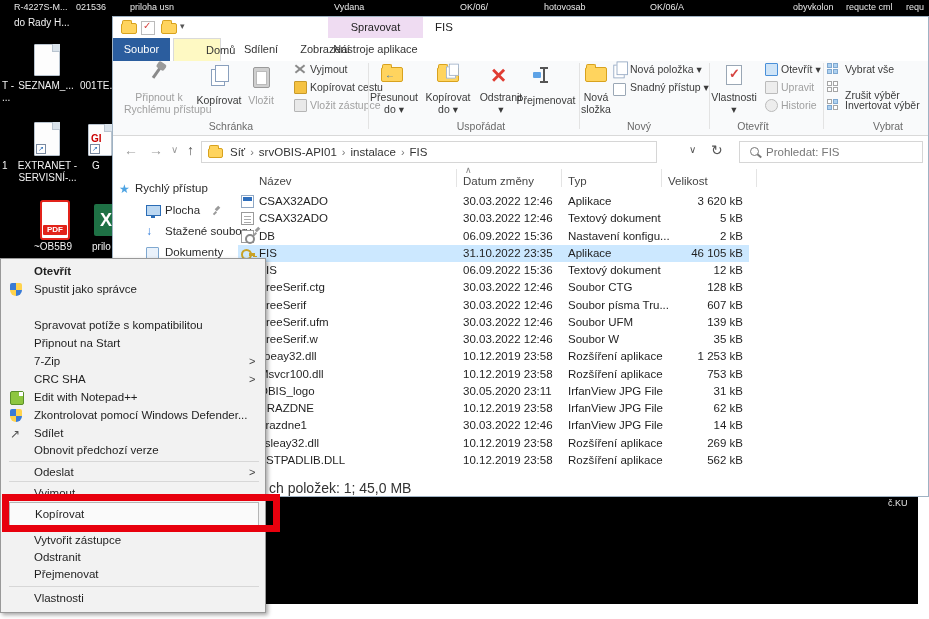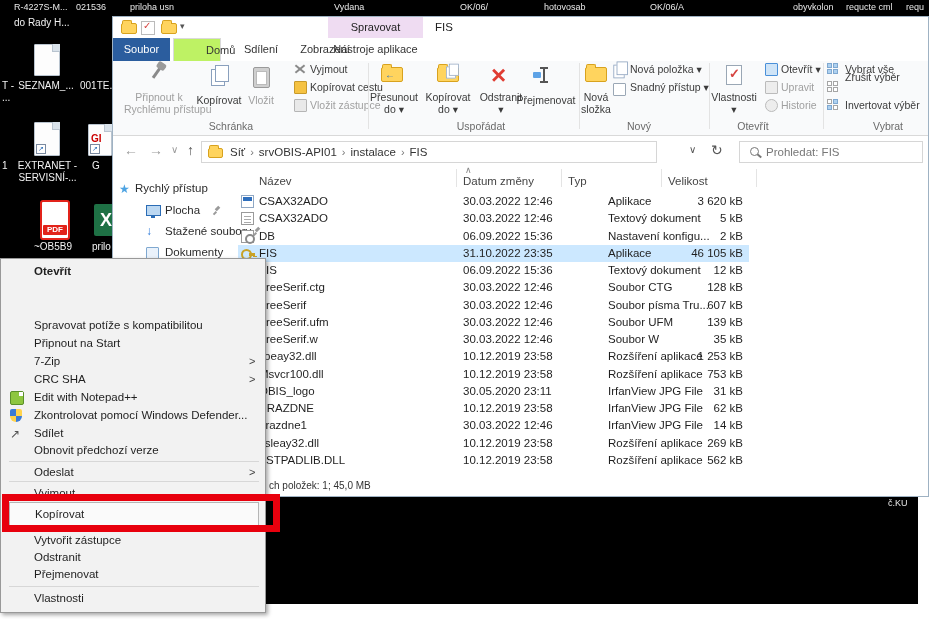--- a/index.html
+++ b/index.html
@@ -19,21 +19,21 @@
     color:#e2231a;font-weight:bold;font-size:9px;text-align:center;}
   .pdfico .band{position:absolute;left:1px;right:1px;bottom:3px;background:#e2231a;color:#fff;
     font-size:8px;line-height:10px;border-radius:1px;}
   .xlico{position:absolute;background:#1e7145;color:#fff;font-weight:bold;text-align:center;border-radius:2px;}
   
   .win{position:absolute;left:112px;top:16px;width:817px;height:481px;background:#fff;
        border:1px solid #9fb2c3;box-sizing:border-box;overflow:hidden;font-size:11px;}
   .tab-ctx{position:absolute;background:#efdcf2;color:#222;text-align:center;line-height:21px;font-size:11px;}
   .tab-file{position:absolute;background:#2b5d9e;color:#fff;text-align:center;line-height:22px;font-size:11px;}
   .tab{position:absolute;text-align:center;line-height:22px;font-size:11px;color:#333;}
-  .tab.active{background:#bef264;border:1px solid #dadada;border-bottom:none;box-sizing:border-box;padding-left:32px;}
+  .tab.active{background:#fef9c3;border:1px solid #dadada;border-bottom:none;box-sizing:border-box;padding-left:32px;}
   .ribbonbg{position:absolute;left:0;top:44px;width:817px;height:75px;background:#f9fafb;border-bottom:1px solid #d9d9d9;box-sizing:border-box;}
   .rdiv{position:absolute;width:1px;height:66px;top:46px;background:#e3e3e3;}
   .rlabel{position:absolute;font-size:10.5px;color:#6a6a6a;text-align:center;width:100px;}
   .rbig{position:absolute;font-size:10.5px;color:#3b3b3b;text-align:center;width:70px;white-space:nowrap;}
   .rsmall{position:absolute;font-size:10.5px;color:#3b3b3b;white-space:nowrap;}
   .dis{color:#a0a0a0;}
   
   .gfold{position:absolute;width:20px;height:13px;background:#ffd45e;border:1px solid #d8a21e;border-radius:2px;}
   .gfold::before{content:"";position:absolute;top:-4px;left:0;width:8px;height:3px;background:#ffd45e;
     border:1px solid #d8a21e;border-bottom:none;border-radius:2px 2px 0 0;}
@@ -71,21 +71,21 @@
   .npin::after{content:"";position:absolute;left:1px;top:5px;width:1.5px;height:4px;background:#9a9a9a;transform:rotate(45deg);}
   .nmon{position:absolute;width:13px;height:9px;background:#bcd8f2;border:1px solid #2b6cb5;}
   .nmon::after{content:"";position:absolute;left:4px;top:9px;width:4px;height:3px;background:#2b6cb5;}
   
   .hdr{position:absolute;font-size:11.5px;color:#454545;white-space:nowrap;}
   .hline{position:absolute;width:1px;height:18px;top:152px;background:#e4e4e4;}
   .frow{position:absolute;left:125px;width:511px;height:17px;font-size:11.5px;color:#1f1f1f;}
   .frow.sel{background:#cce8ff;}
   .fname{position:absolute;left:21px;top:2px;white-space:nowrap;}
   .fdate{position:absolute;left:225px;top:2px;white-space:nowrap;}
-  .ftype{position:absolute;left:330px;top:2px;white-space:nowrap;margin-left:40px;}
+  .ftype{position:absolute;left:330px;top:2px;white-space:nowrap;}
   .fsize{position:absolute;left:420px;top:2px;width:85px;text-align:right;white-space:nowrap;}
   .fic{position:absolute;left:3px;top:2px;width:13px;height:13px;}
   .f-app{background:#fff;border:1px solid #90a8c4;box-sizing:border-box;}
   .f-app::before{content:"";position:absolute;left:1px;right:1px;top:1px;height:4px;background:#2f6fbd;}
   .f-txt{background:#fff;border:1px solid #9a9a9a;box-sizing:border-box;}
   .f-txt::before{content:"";position:absolute;left:2px;right:2px;top:3px;height:1px;background:#aaa;box-shadow:0 3px 0 #aaa,0 6px 0 #aaa;}
   .f-cfg{background:#fff;border:1px solid #9a9a9a;box-sizing:border-box;}
   .f-cfg::before{content:"";position:absolute;left:3px;top:3px;width:6px;height:6px;border:2px solid #8a8a8a;border-radius:50%;}
   .f-key{background:transparent;}
   .f-key::before{content:"";position:absolute;left:0;top:2px;width:7px;height:7px;border:2.5px solid #c9a227;border-radius:50%;}
@@ -104,21 +104,21 @@
   .shield::after{content:"";position:absolute;left:0;bottom:0;right:0;height:50%;background:linear-gradient(90deg,#ffd34d 50%,#3a7bd5 50%);}
   .nppico{position:absolute;width:12px;height:12px;background:#8dc63f;border:1px solid #5a8f2a;border-radius:2px;}
   .nppico::after{content:"";position:absolute;right:0;top:0;width:4px;height:4px;background:#fff;}
   .pdf24ico{position:absolute;width:12px;height:12px;background:#b5b5b5;border-radius:2px;}
   .pdf24ico::after{content:"";position:absolute;left:2px;bottom:2px;width:8px;height:4px;background:#d64541;}
   .shareglyph{position:absolute;font-size:12px;color:#555;}
   .hlitem{background:#fafafa;border:1px solid #b5b5b5;box-sizing:border-box;}
   .redbox{position:absolute;left:2px;top:494px;width:278px;height:38px;border:7px solid #e8000d;
           box-sizing:border-box;z-index:10;}
   .qatico{position:absolute;}
-  .statusbar{position:absolute;font-size:10px;color:#333;white-space:nowrap;}
+  .statusbar{position:absolute;font-size:14px;color:#333;white-space:nowrap;}
 </style>
 </head>
 <body>
 
 <div class="scene">
 
   <div class="blk" style="left:0;top:0;width:929px;height:16px;"></div>
   <div class="blk" style="left:0;top:16px;width:112px;height:597px;"></div>
   <div class="blk" style="left:0;top:497px;width:918px;height:107px;"></div>
 
@@ -249,21 +249,21 @@
         <b></b>
         <b></b>
       </div>
     <span class="rsmall" style="left:732px;top:46px;">Vybrat vše</span>
     <div class="grid4 none" style="left:714px;top:64px;">
         <b></b>
         <b></b>
         <b></b>
         <b></b>
       </div>
-    <span class="rsmall" style="left:732px;top:54px;">Zrušit výběr</span>
+    <span class="rsmall" style="left:732px;top:72px;">Zrušit výběr</span>
     <div class="grid4 inv" style="left:714px;top:82px;">
         <b></b>
         <b></b>
         <b></b>
         <b></b>
       </div>
     <span class="rsmall" style="left:732px;top:82px;">Invertovat výběr</span>
     <div class="rlabel" style="left:725px;top:103px;">Vybrat</div>
 
     <span class="arrowglyph" style="left:11px;top:125px;">←</span>
@@ -418,20 +418,26 @@
         <span class="fsize">562 kB</span>
       </div>
 
     <span class="statusbar" style="left:156px;top:463px;">ch položek: 1; 45,0 MB</span>
   </div>
 
   <div class="cmenu">
     <div class="mitem bold" style="top:4px;">
         <span class="mtext">Otevřít</span>
       </div>
+    <div class="mitem" style="top:22px;">
+        <span class="mico">
+          <span class="shield"></span>
+        </span>
+        <span class="mtext">Spustit jako správce</span>
+      </div>
     <div class="mitem" style="top:58px;">
         <span class="mtext">Spravovat potíže s kompatibilitou</span>
       </div>
     <div class="mitem" style="top:76px;">
         <span class="mtext">Připnout na Start</span>
       </div>
     <div class="mitem" style="top:94px;">
         <span class="mtext">7-Zip</span>
         <span class="msub">&gt;</span>
       </div>

